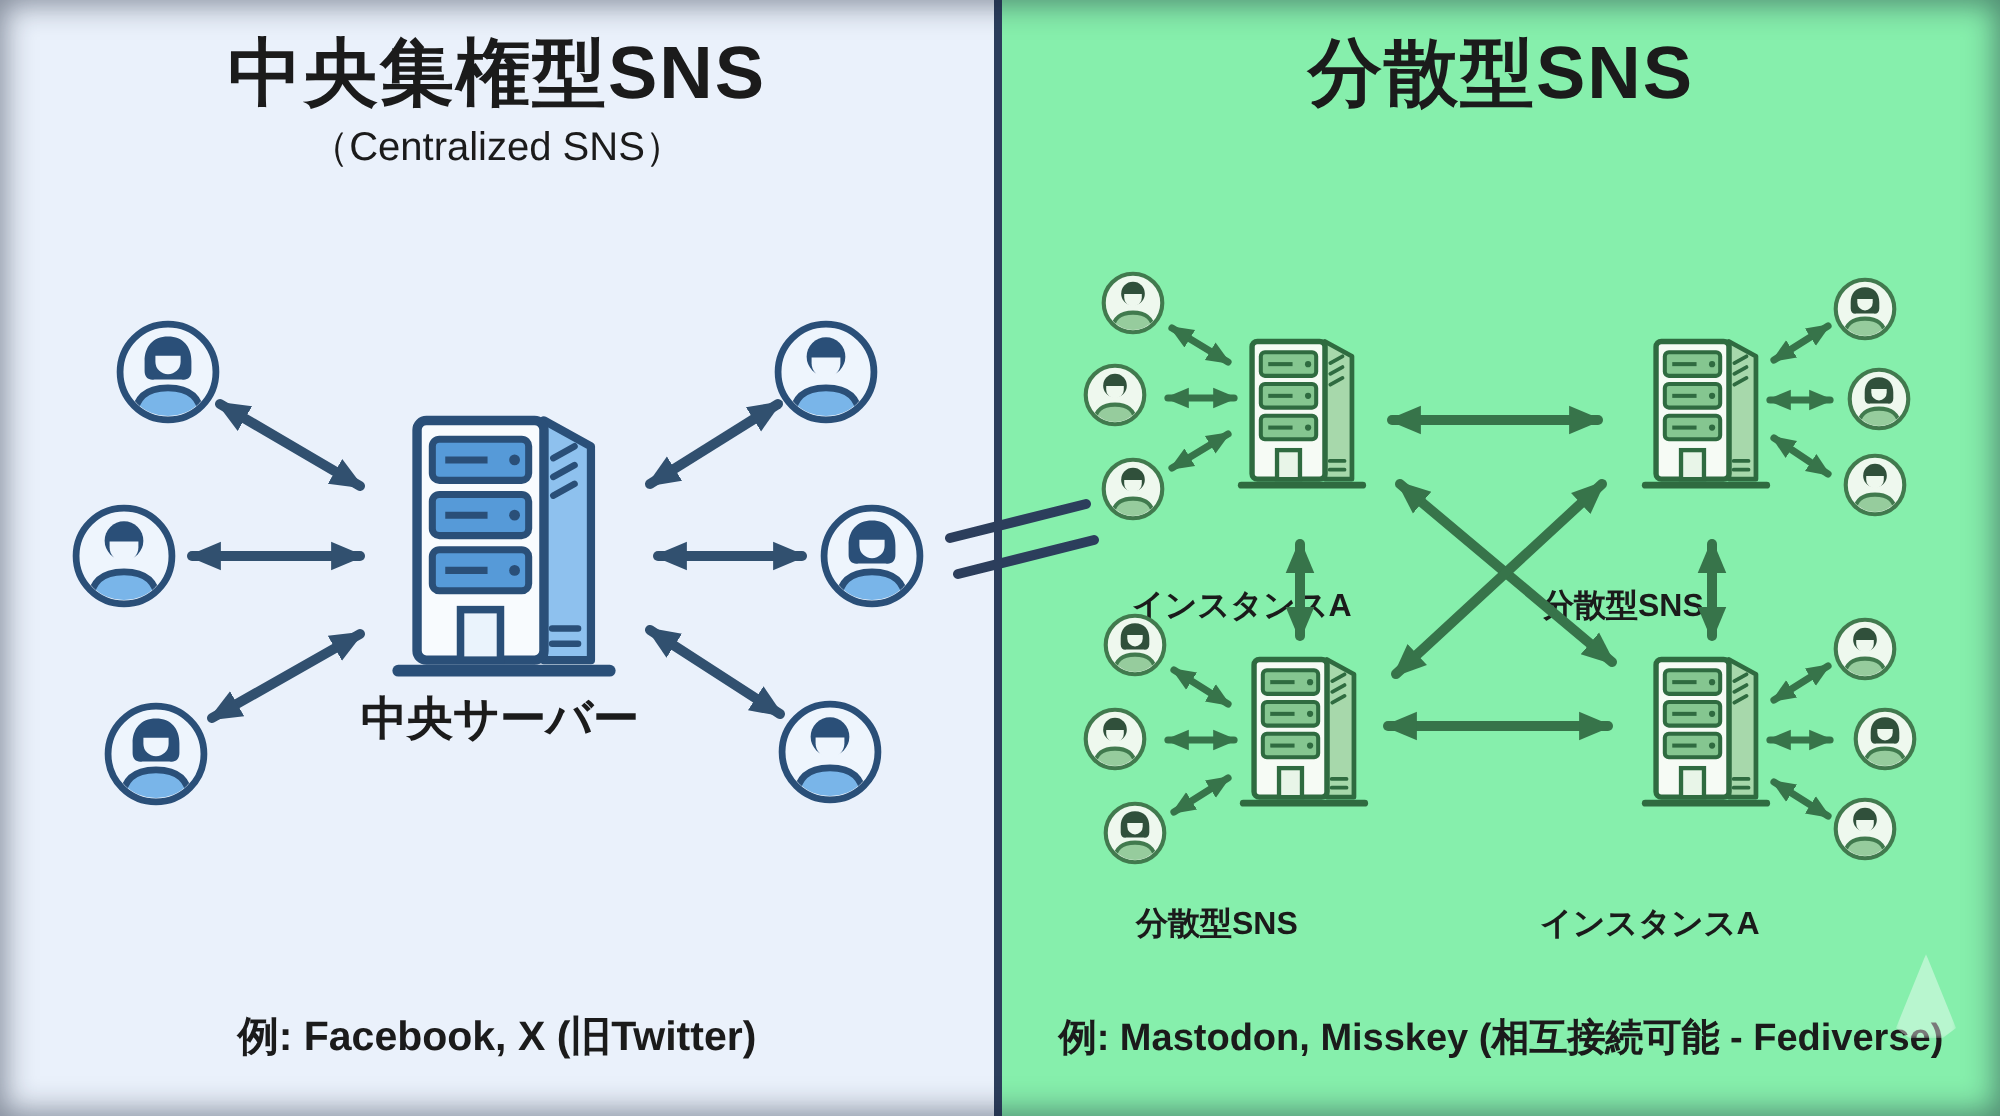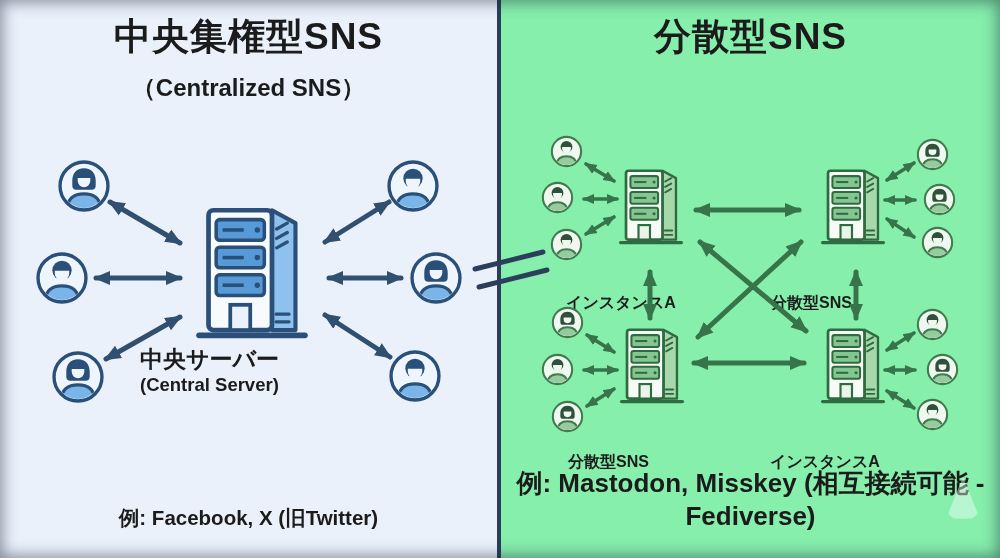--- a/index.html
+++ b/index.html
@@ -10,28 +10,28 @@
   .stage::after{ 
     content:"";position:absolute;inset:0;pointer-events:none;z-index:60;
     box-shadow:inset 0 0 15px 2px rgba(22,32,52,.5);
   }
   .panel{position:absolute;top:0;height:558px;}
   .panel-left{left:0;width:497px;background:#eaf1fb;}
   .panel-right{left:501px;width:499px;background:#86efac;}
   .divider{position:absolute;left:497px;top:0;width:4px;height:558px;background:#2c3e5c;z-index:5;}
   .titles{position:absolute;top:16px;left:0;width:100%;text-align:center;z-index:3;}
   .title{font-size:37px;line-height:42px;font-weight:900;letter-spacing:1px;}
-  .subtitle{font-size:24px;line-height:28px;font-weight:700;margin-top:16px;}
-  .caption{position:absolute;text-align:left;z-index:3;}
+  .subtitle{font-size:20px;line-height:28px;font-weight:400;margin-top:2px;}
+  .caption{position:absolute;text-align:center;z-index:3;}
   .caption-main{font-size:23px;line-height:27px;font-weight:900;}
   .caption-sub{font-size:18.5px;line-height:24px;font-weight:800;}
   .inst-label{position:absolute;width:170px;text-align:left;font-size:16px;font-weight:800;z-index:3;margin-top:46px;}
   .example{position:absolute;bottom:26px;left:0;width:100%;text-align:center;font-weight:800;z-index:3;}
   .example-left{font-size:20.5px;}
-  .example-right{font-size:26px;}
+  .example-right{font-size:19px;}
   .art{position:absolute;left:0;top:0;width:1000px;height:558px;z-index:4;pointer-events:none;}
   .lnN{stroke:#31506f;stroke-width:5;stroke-linecap:round;marker-start:url(#mN);marker-end:url(#mN);}
   .lnG{stroke:#37744a;stroke-width:3.6;stroke-linecap:round;marker-start:url(#mG);marker-end:url(#mG);}
   .lnGB{stroke:#37744a;stroke-width:5;stroke-linecap:round;marker-start:url(#mG);marker-end:url(#mG);}
   .lnBRK{stroke:#2c3e5c;stroke-width:5;stroke-linecap:round;}
   .watermark{
     position:absolute;left:948px;top:477px;width:30px;height:42px;z-index:50;
     background:rgba(255,255,255,.42);filter:blur(1px);
     clip-path:polygon(50% 0,100% 88%,78% 100%,22% 100%,0 88%);
   }
@@ -41,21 +41,20 @@
 
 <div class="stage">
 
   <div class="panel panel-left">
     <div class="titles">
       <div class="title">中央集権型SNS</div>
       <div class="subtitle">（Centralized SNS）</div>
     </div>
     <div class="caption" style="left:140px;top:346px;width:220px;">
       <div class="caption-main">中央サーバー</div>
-      <div class="caption-sub">(Central Server)</div>
     </div>
     <div class="example example-left">例: Facebook, X (旧Twitter)</div>
   </div>
 
   <div class="panel panel-right">
     <div class="titles">
       <div class="title">分散型SNS</div>
     </div>
     <div class="example example-right">例: Mastodon, Misskey (相互接続可能 - Fediverse)</div>
   </div>

